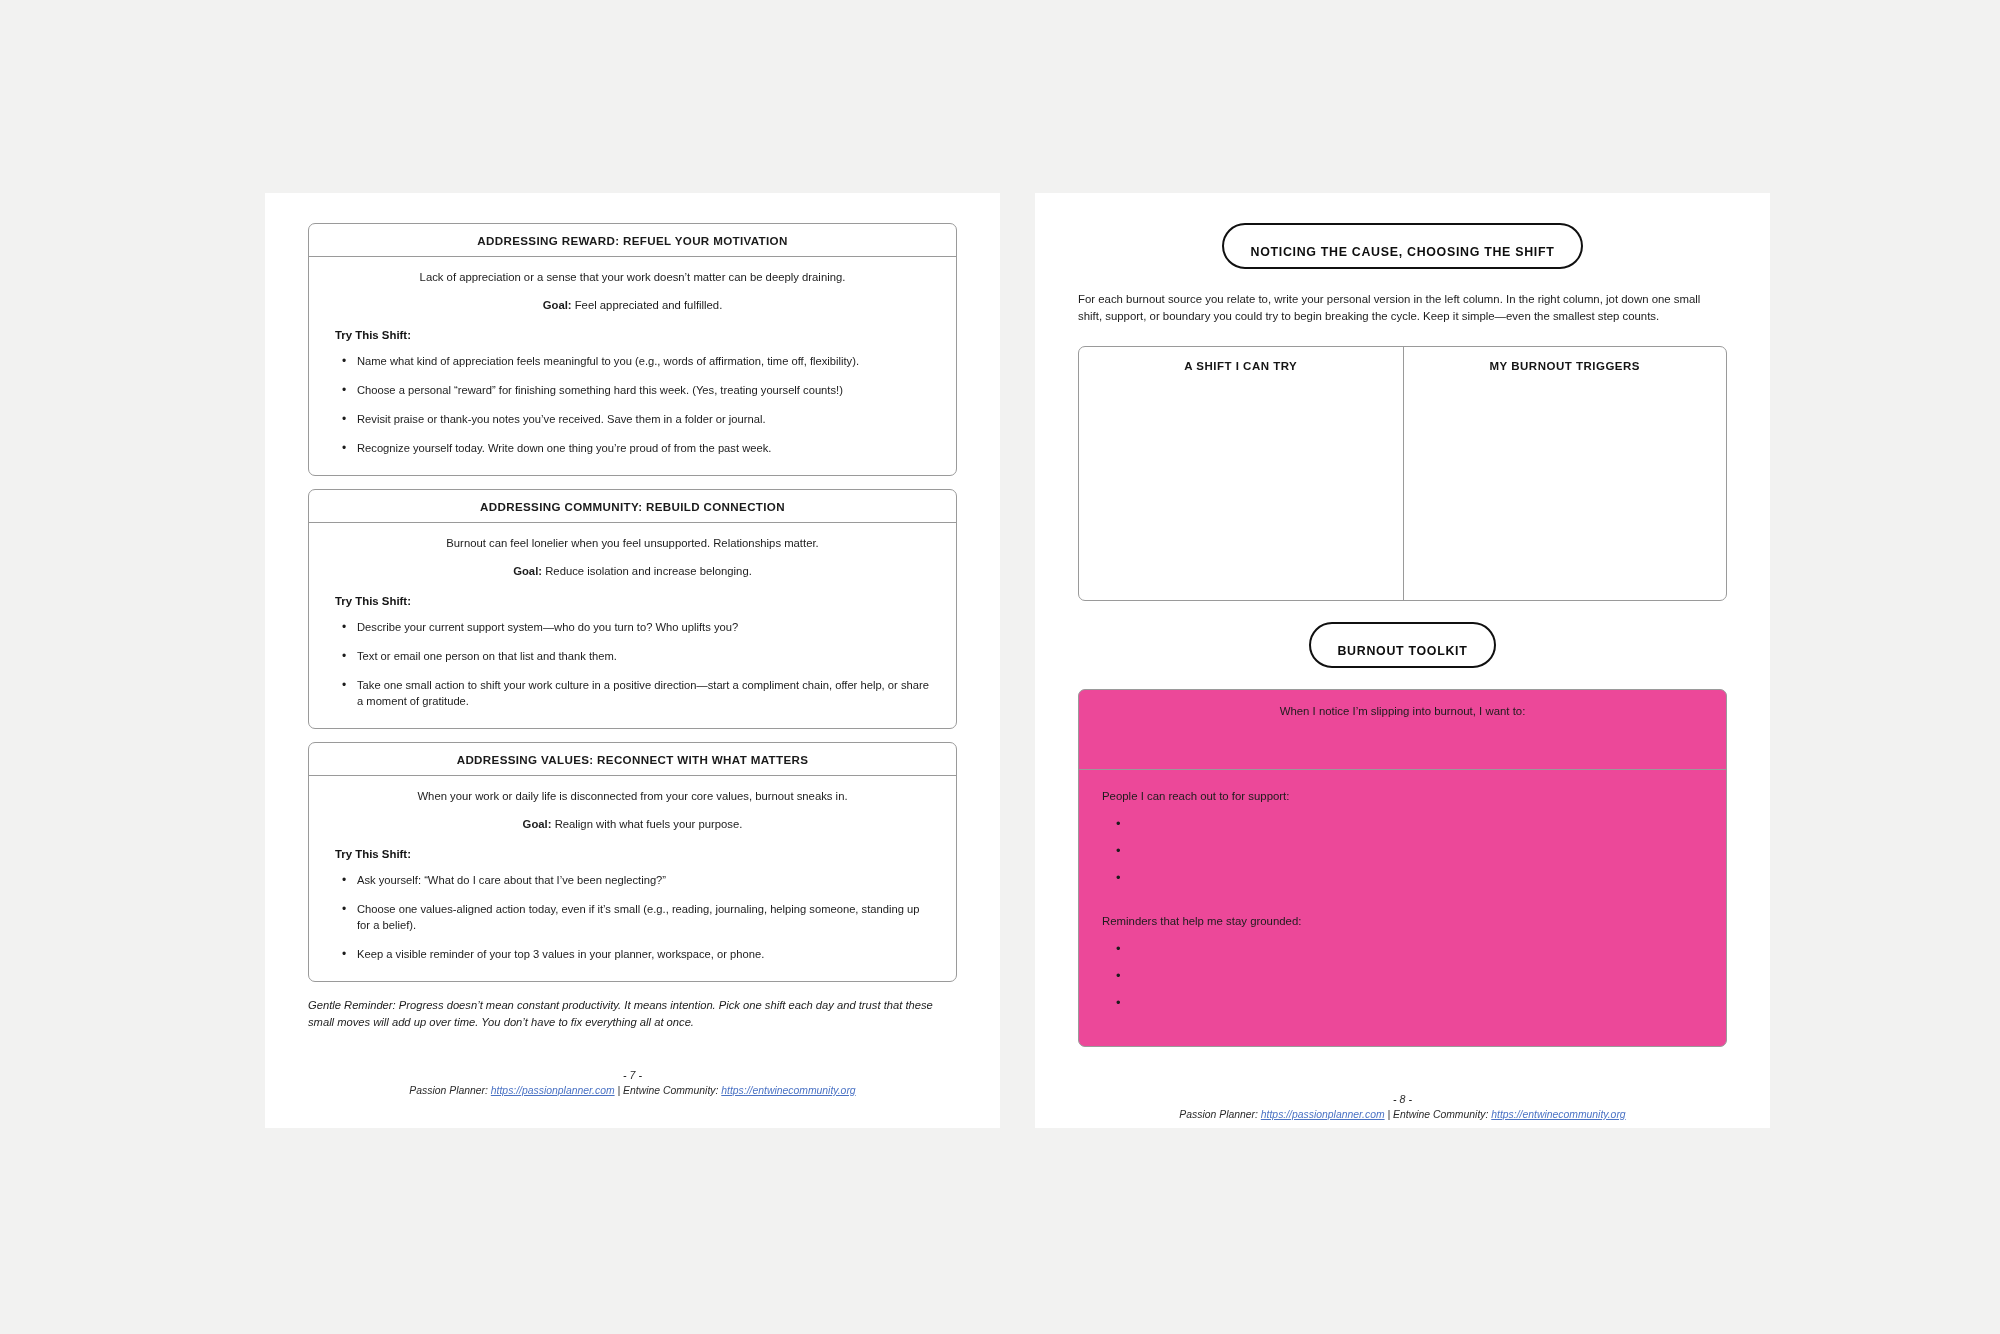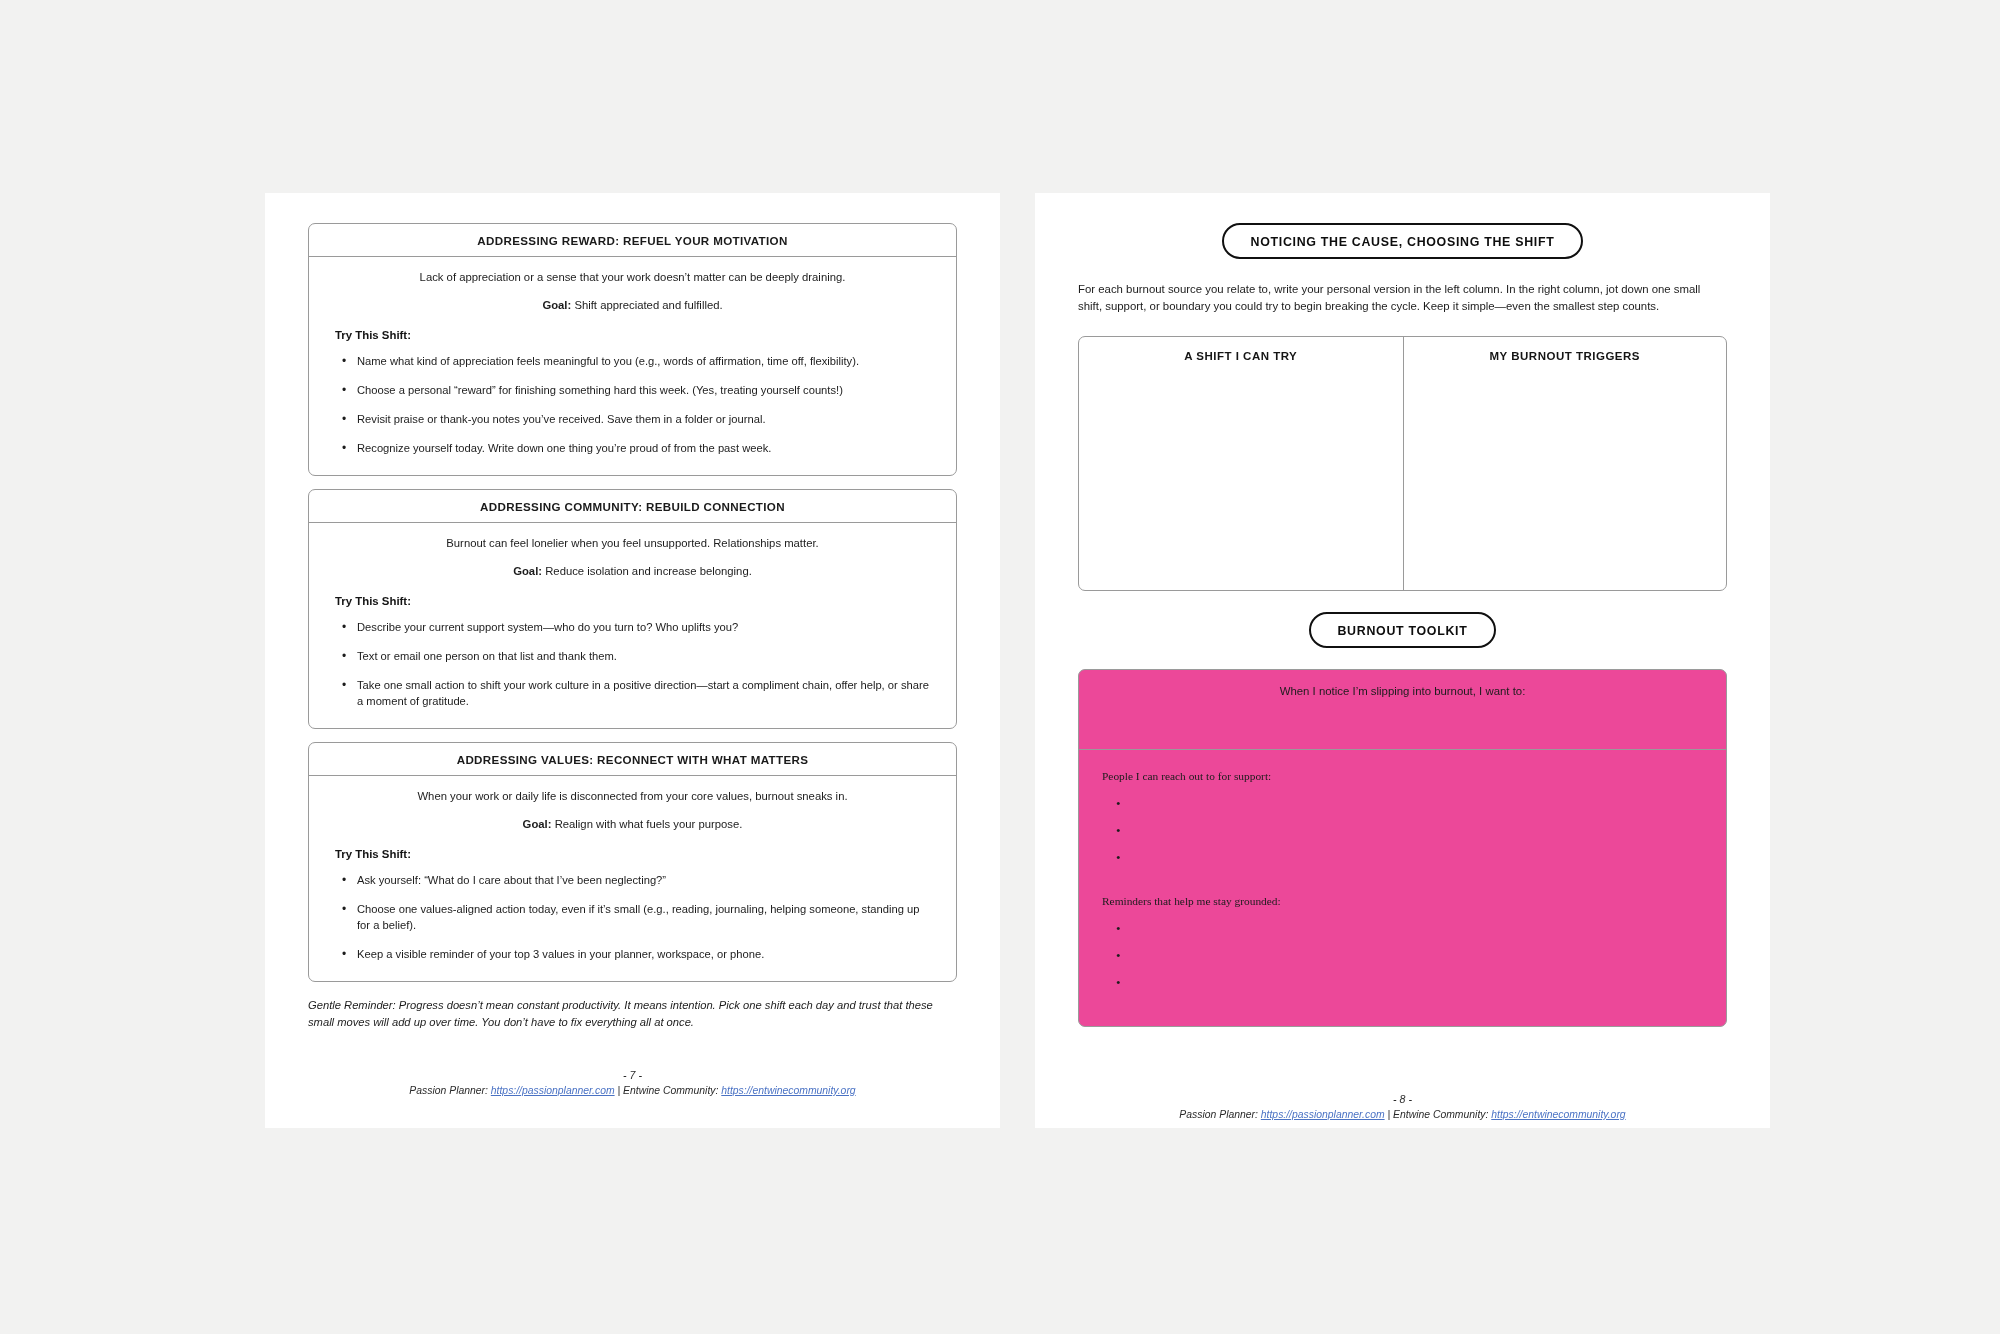--- a/index.html
+++ b/index.html
@@ -124,21 +124,21 @@
     text-decoration: underline;
   }
 
   
   .pill {
     display: block;
     width: fit-content;
     margin: 0 auto;
     border: 2.6px solid #101010;
     border-radius: 999px;
-    padding: 10px 26px 8px 26px;
+    padding: 20px 26px 8px 26px;
     font-size: 12.4px;
     font-weight: 700;
     letter-spacing: 0.7px;
     color: #0d0d0d;
     background: #fff;
     text-align: center;
   }
 
   .intro {
     margin: 22px 0 0 0;
@@ -177,21 +177,21 @@
     overflow: hidden;
   }
   .toolkit-top {
     height: 80px;
     border-bottom: 1px solid #9a9a9a;
     padding-top: 15px;
     text-align: center;
     font-size: 11.4px;
     color: #1c1c1c;
   }
-  .toolkit-body { padding: 20px 23px 20px 23px; font-family: Liberation Serif, serif; }
+  .toolkit-body { padding: 20px 23px 20px 23px; }
 
   .tk-group { margin-bottom: 14px; }
   .tk-group:last-child { margin-bottom: 0; }
   .tk-prompt {
     font-size: 11.4px;
     color: #1c1c1c;
     margin-bottom: 18px;
   }
   ul.tk-lines { list-style: none; }
   ul.tk-lines li {
@@ -215,21 +215,21 @@
   <div class="page page-left">
 
     <div class="page-inner" style="top:30px;">
 
       <div class="card">
         <div class="card-header">ADDRESSING REWARD: REFUEL YOUR MOTIVATION</div>
         <div class="card-body">
           <div class="card-lead">Lack of appreciation or a sense that your work doesn’t matter can be deeply draining.</div>
           <div class="card-goal">
             <b>Goal:</b>
-            <span>Shift appreciated and fulfilled.</span>
+            <span>Feel appreciated and fulfilled.</span>
           </div>
           <div class="try-label">Try This Shift:</div>
           <ul class="shift-list">
             <li>Name what kind of appreciation feels meaningful to you (e.g., words of affirmation, time off, flexibility).</li>
             <li>Choose a personal “reward” for finishing something hard this week. (Yes, treating yourself counts!)</li>
             <li>Revisit praise or thank-you notes you’ve received. Save them in a folder or journal.</li>
             <li>Recognize yourself today. Write down one thing you’re proud of from the past week.</li>
           </ul>
         </div>
       </div>

